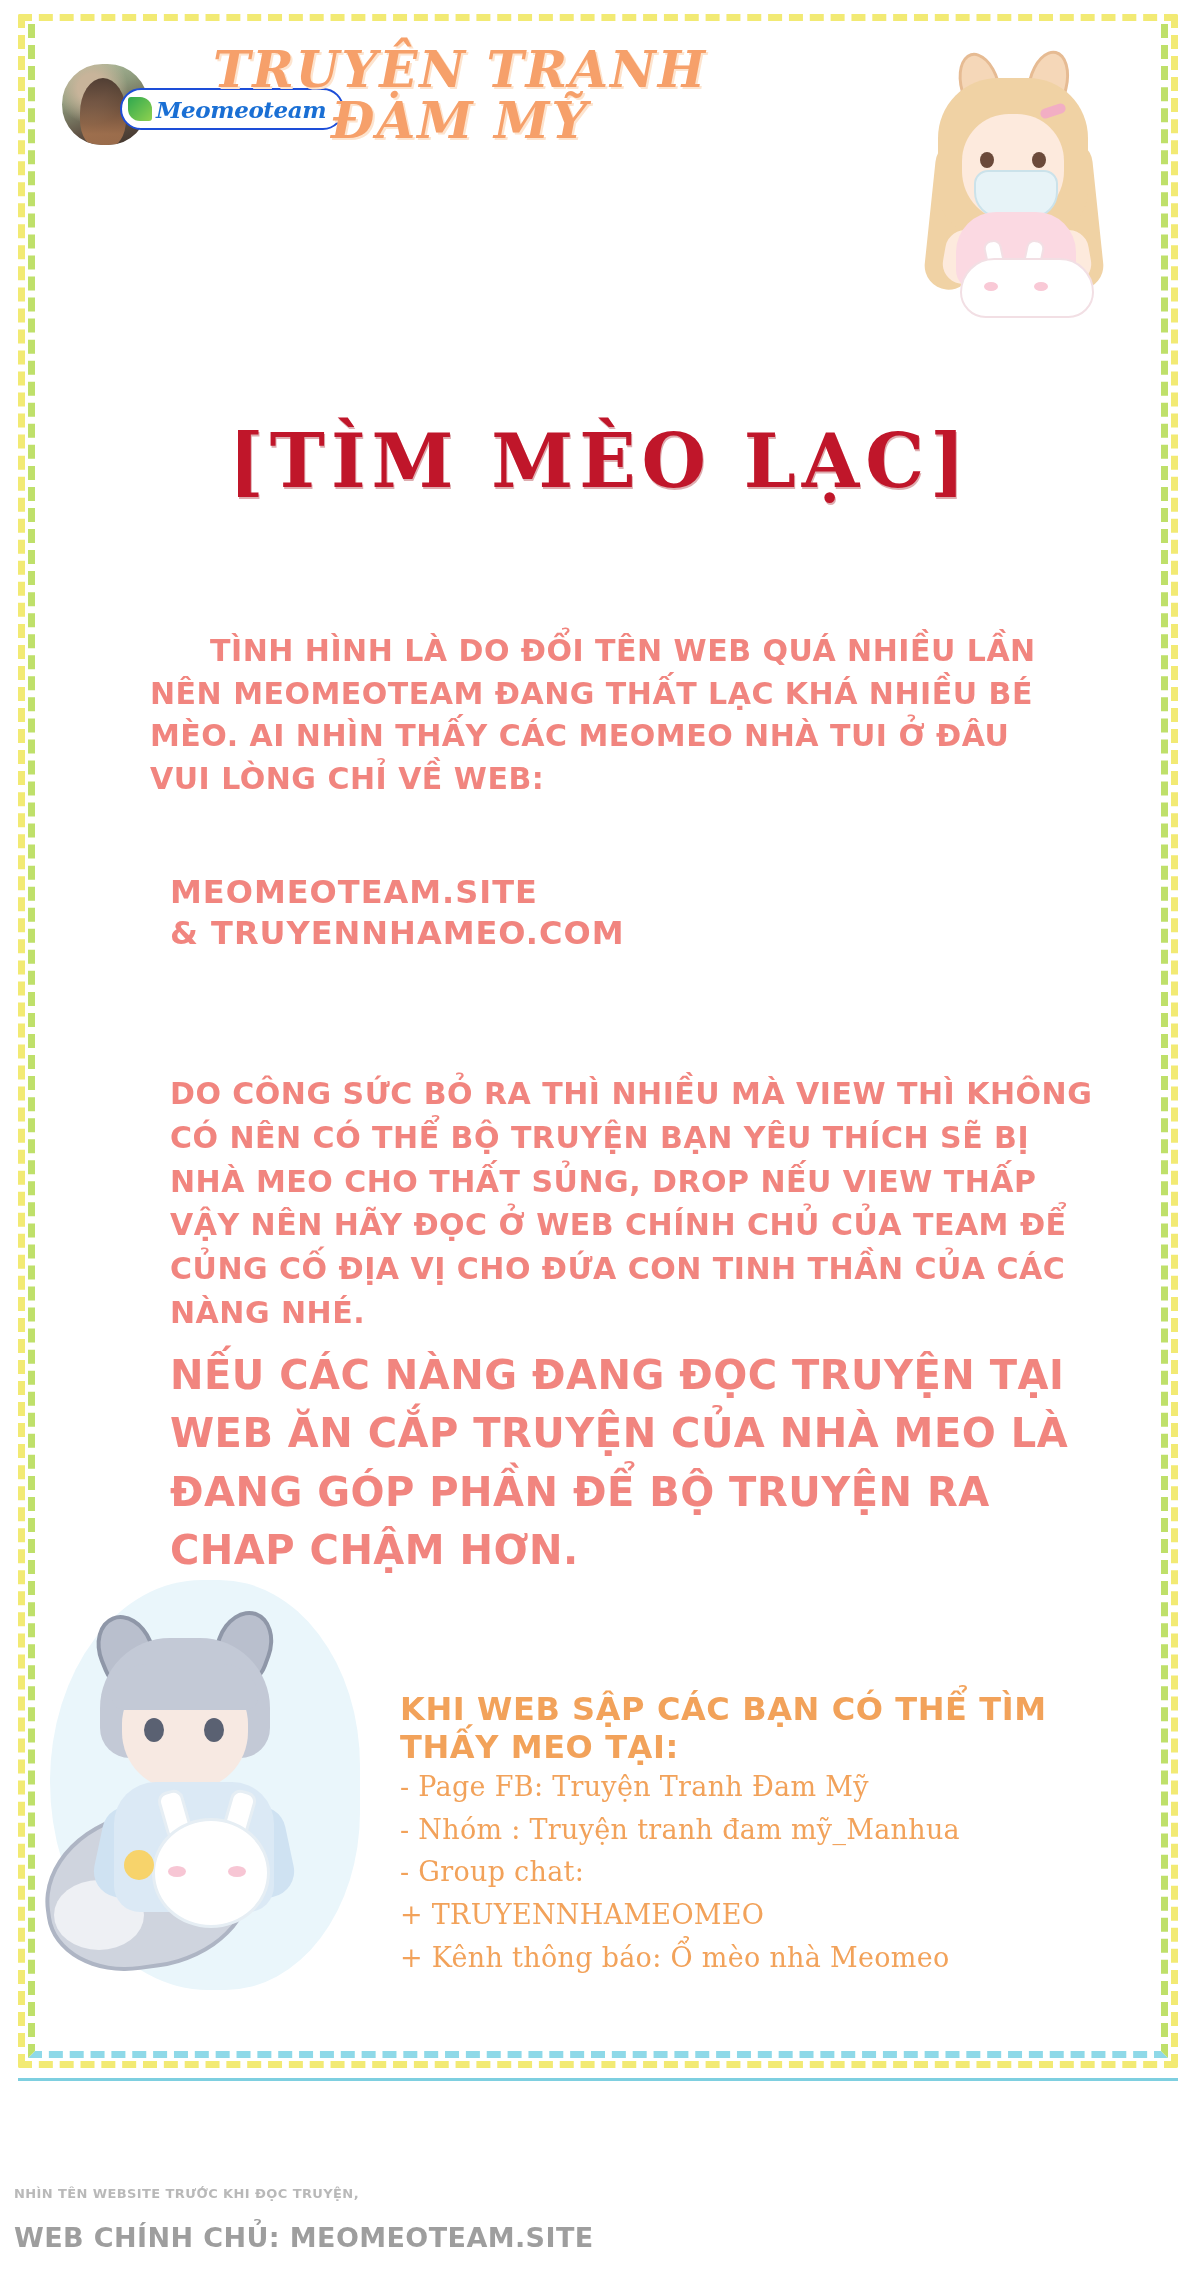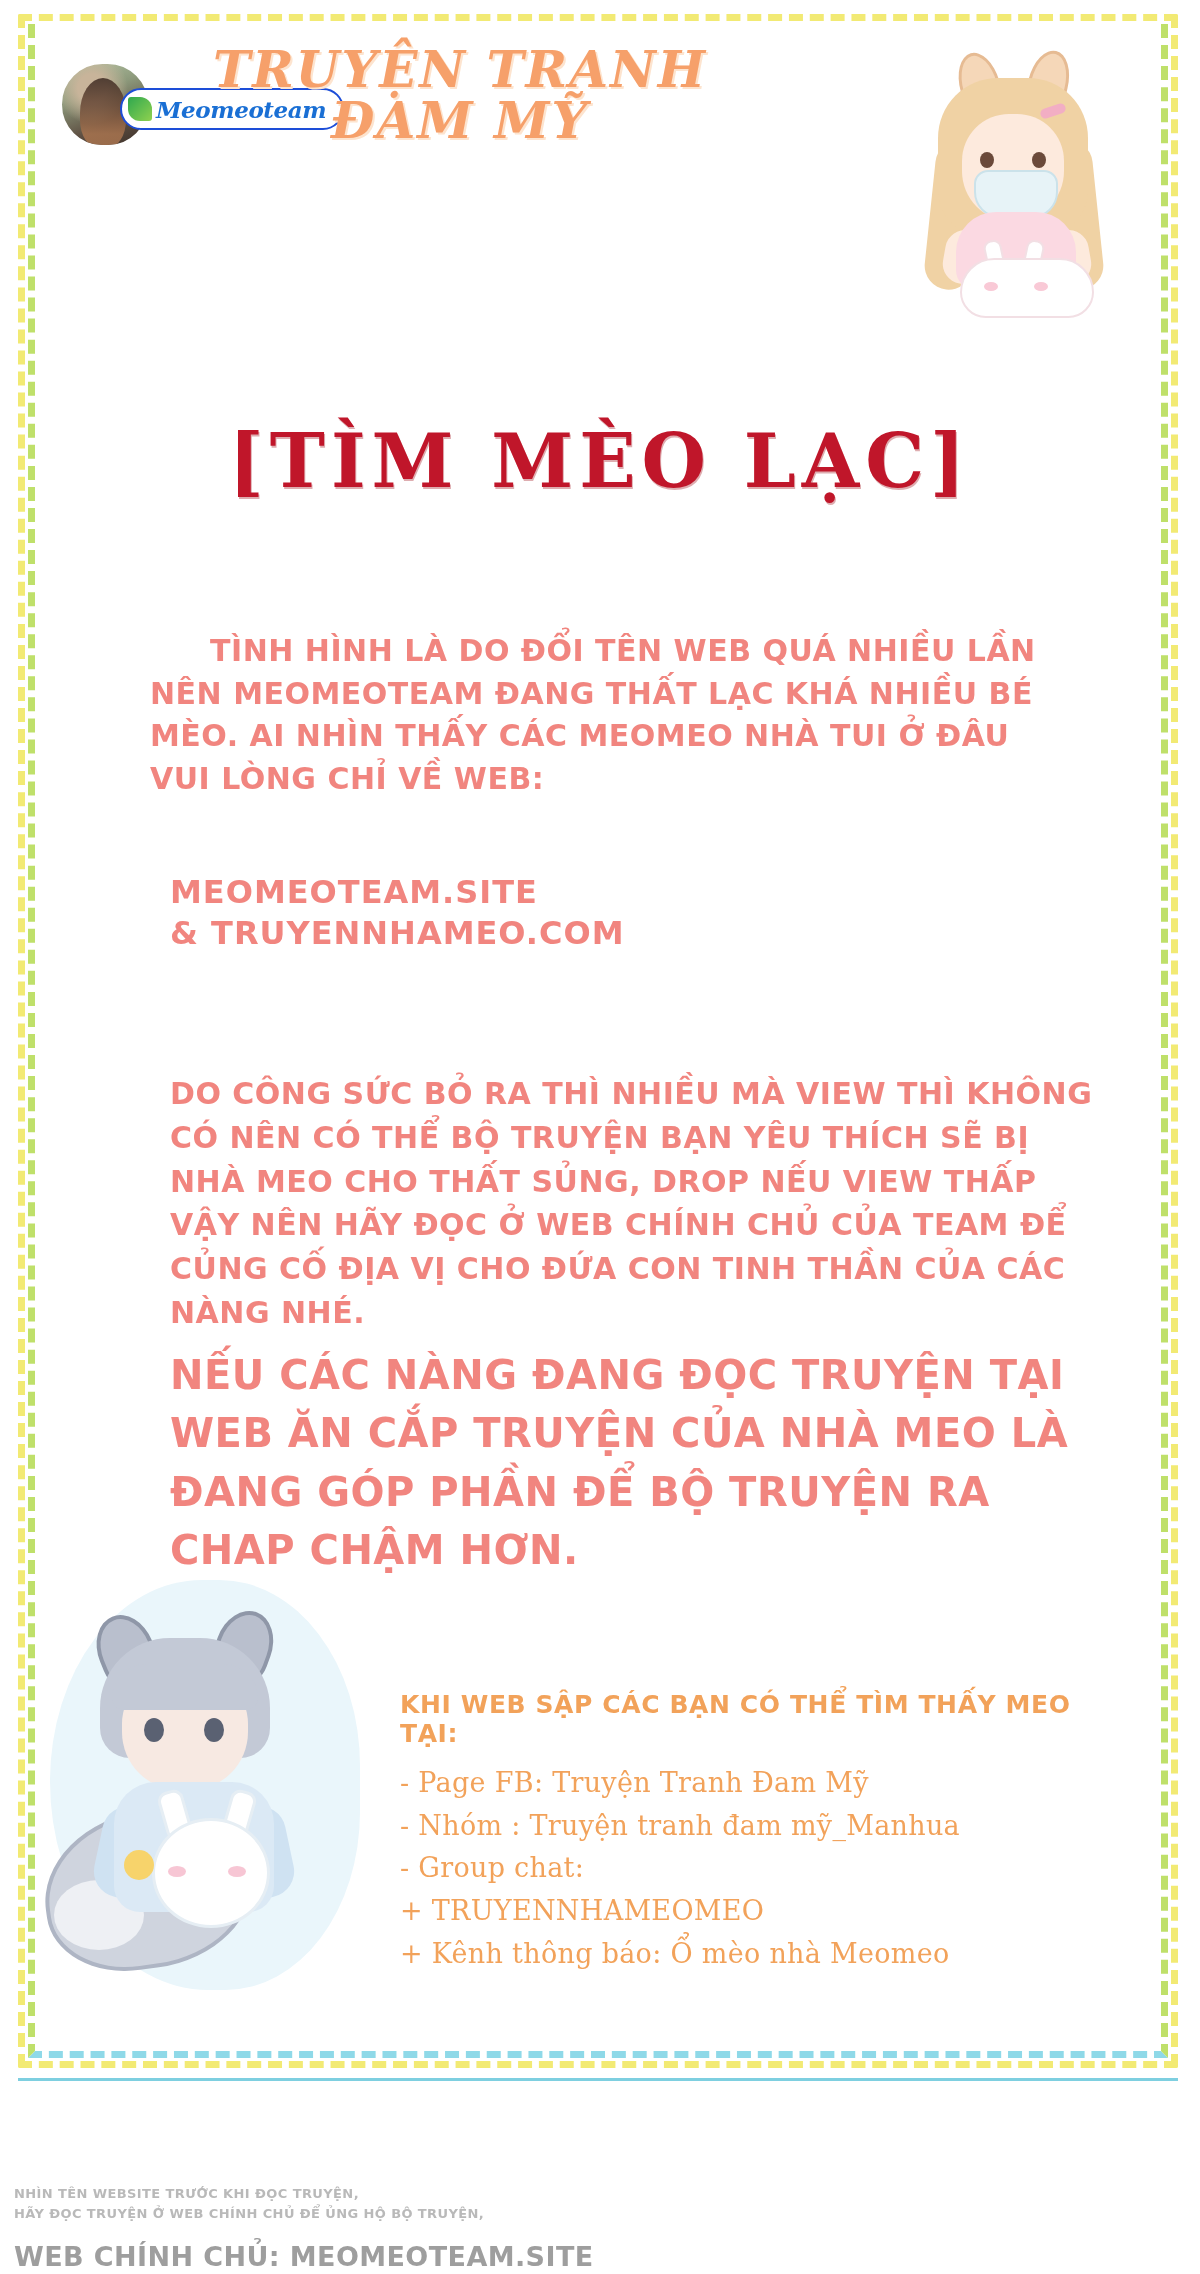--- a/index.html
+++ b/index.html
@@ -257,25 +257,24 @@
   
   .contact {
     position: absolute;
     left: 400px;
     top: 1690px;
     width: 700px;
   }
   .contact-title {
     font-family: "DejaVu Sans", sans-serif;
     font-weight: bold;
-    font-size: 25px;
+    font-size: 32px;
     color: #f2a25a;
     letter-spacing: .6px;
     text-transform: uppercase;
-    margin-bottom: 14px;
   }
   .contact-item {
     font-family: "DejaVu Serif", serif;
     font-size: 27px;
     color: #f2a25a;
     line-height: 1.58;
     letter-spacing: .3px;
   }
 
   
@@ -395,17 +394,16 @@
     <div class="contact-title">Khi web sập các bạn có thể tìm thấy meo tại:</div>
     <div class="contact-item">- Page FB: Truyện Tranh Đam Mỹ</div>
     <div class="contact-item">- Nhóm : Truyện tranh đam mỹ_Manhua</div>
     <div class="contact-item">- Group chat:</div>
     <div class="contact-item">+ TRUYENNHAMEOMEO</div>
     <div class="contact-item">+ Kênh thông báo: Ổ mèo nhà Meomeo</div>
   </div>
 
   <div class="footer">
     <div class="footer-small">Nhìn tên website trước khi đọc truyện,</div>
-    <div class="footer-small">hãy đọc truyện ở web chính chủ để ủng hộ bộ truyện,</div>
     <div class="footer-big">WEB CHÍNH CHỦ: MEOMEOTEAM.SITE</div>
   </div>
 
 </div>
 
 </body></html>

